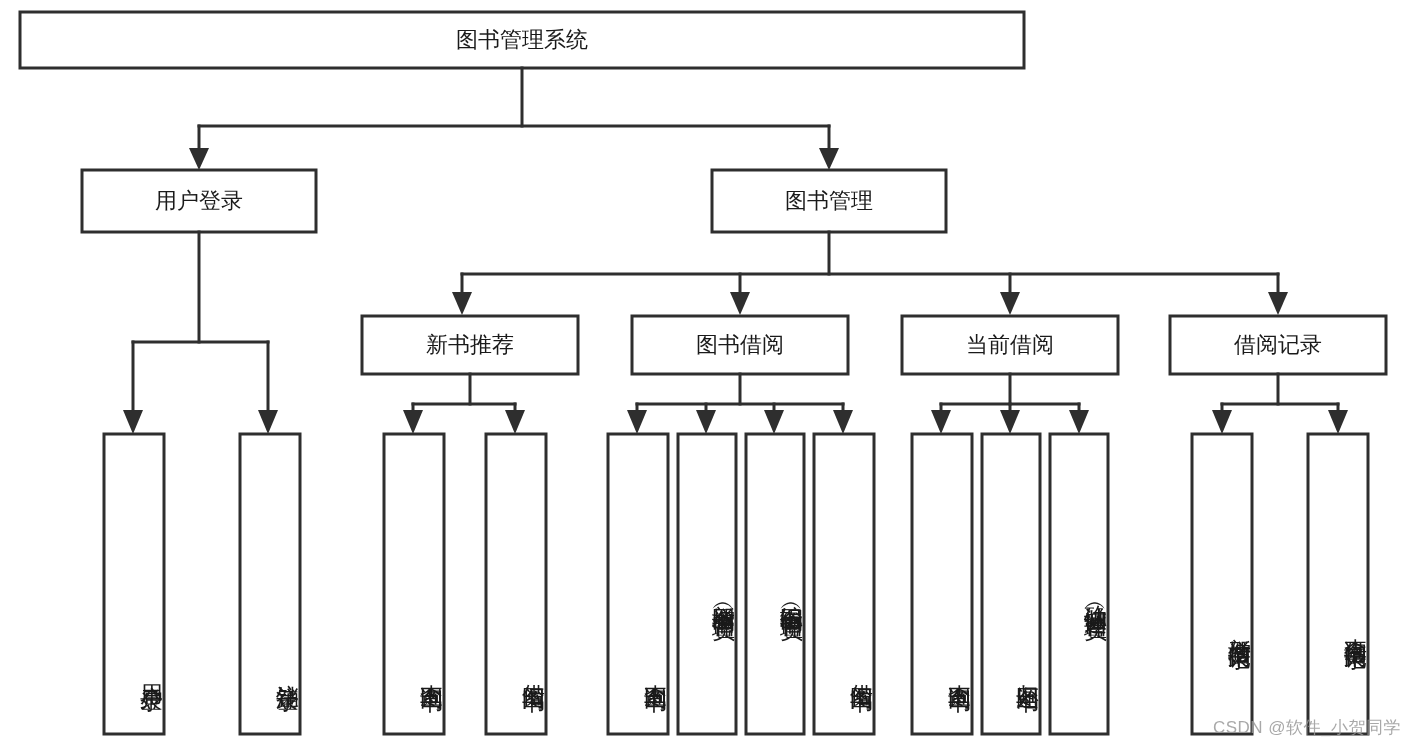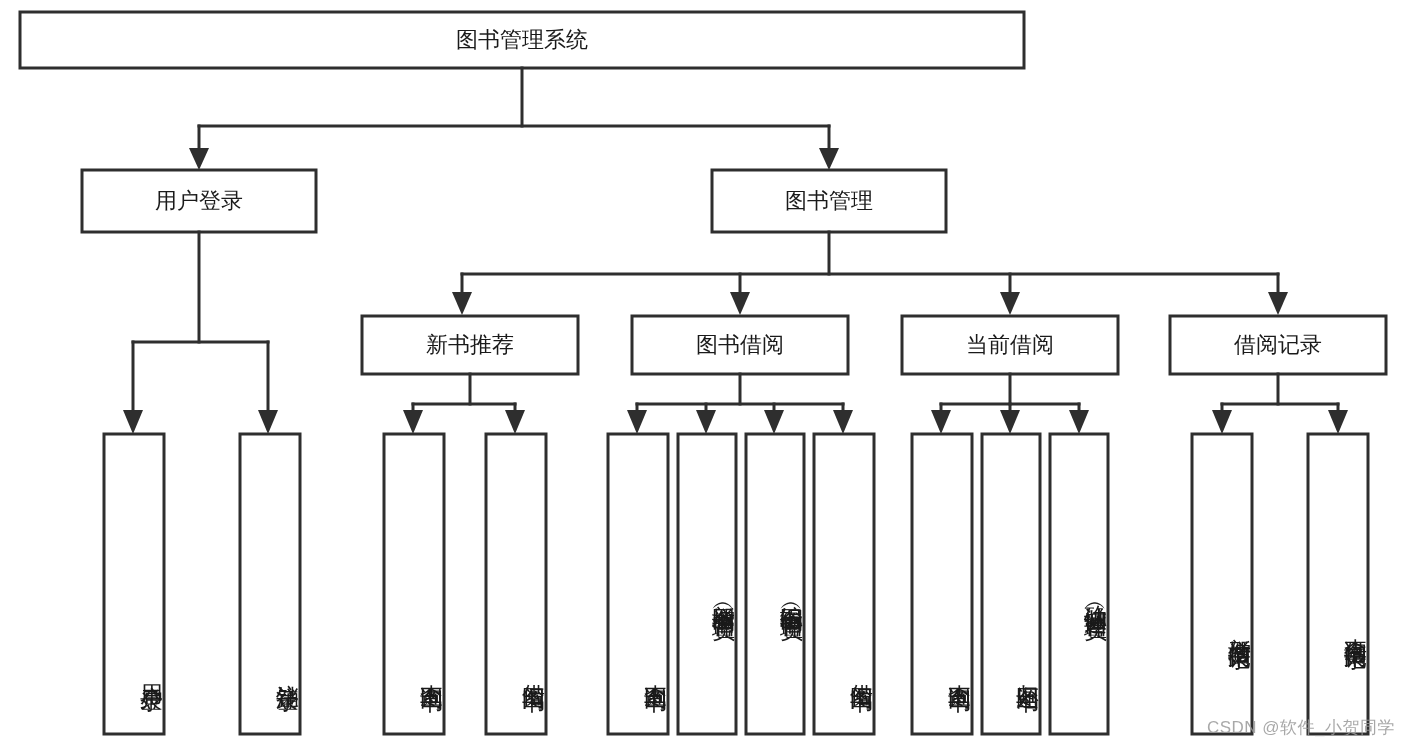--- a/index.html
+++ b/index.html
@@ -59,21 +59,21 @@
     color: #1a1a1a;
     letter-spacing: 2px;
     display: flex;
     align-items: flex-start;
     justify-content: center;
     white-space: nowrap;
     pointer-events: none;
   }
   .watermark {
     position: absolute;
-    right: 10px;
+    right: 4px;
     bottom: 8px;
     font-family: "Liberation Sans", "DejaVu Sans", sans-serif;
     font-size: 17px;
     color: #9a9a9a;
     opacity: 0.85;
     letter-spacing: 0.5px;
     white-space: nowrap;
   }
 </style>
 </head>

